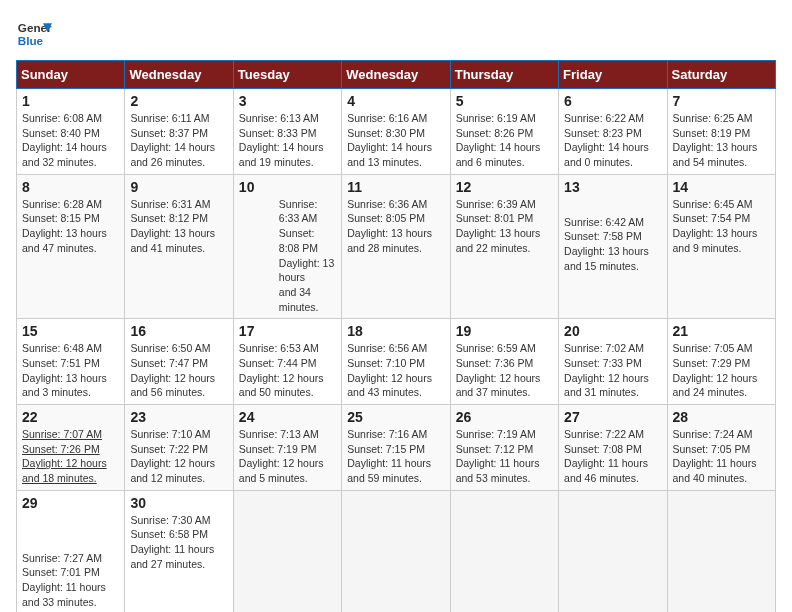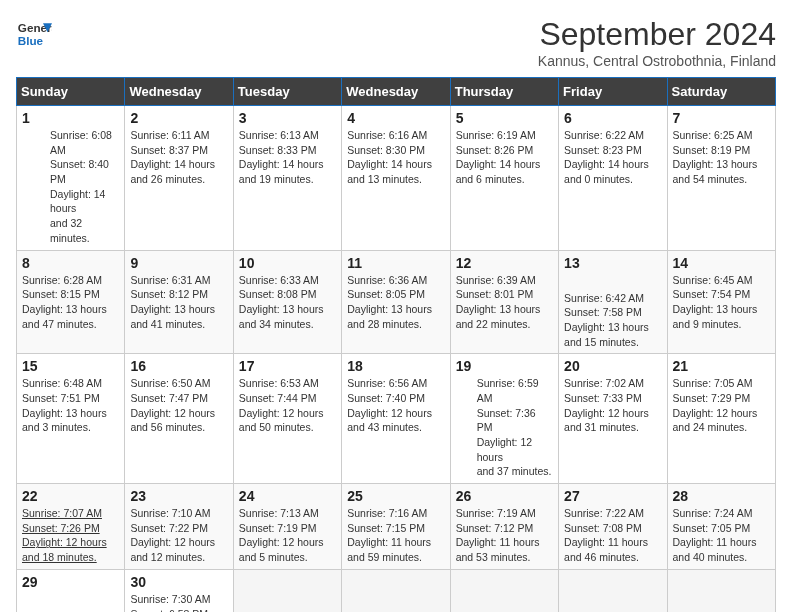--- a/index.html
+++ b/index.html
@@ -36,21 +36,21 @@
     .subtitle {
       font-size: 14px;
       color: #555;
     }
     .calendar {
       width: 100%;
       border-collapse: collapse;
       font-size: 11px;
     }
     .calendar th {
-      background-color: #404040;
+      background-color: #7f1d1d;
       color: #fff;
       padding: 6px 4px;
       text-align: left;
       font-weight: bold;
       font-size: 13px;
       border: 1px solid #1a6fbf;
     }
     .calendar td {
       border: 1px solid #ccc;
       vertical-align: top;
@@ -81,44 +81,40 @@
 </head>
 <body>
 
 <div class="header-area">
   <div class="logo">
     <svg class="logo-icon" viewBox="0 0 40 40">
       <text x="2" y="18" font-size="13" font-weight="bold" fill="#333">General</text>
       <text x="2" y="32" font-size="13" font-weight="bold" fill="#1a6fbf">Blue</text>
       <polygon points="30,8 40,8 35,18" fill="#1a6fbf"></polygon>
     </svg>
-  </div>
-  <div class="title-area">
-    <div class="month-title">September 2024</div>
-    <div class="subtitle">Kannus, Central Ostrobothnia, Finland</div>
   </div>
 </div>
 
 <table class="calendar">
   <thead>
     <tr id="weekday-header">
         <th>Sunday</th>
         <th>Wednesday</th>
         <th>Tuesday</th>
         <th>Wednesday</th>
         <th>Thursday</th>
         <th>Friday</th>
         <th>Saturday</th>
       </tr>
   </thead>
   <tbody id="calendar-body">
       <tr>
         <td>
           <span class="day-number">1</span>
-          <div class="day-info" style="white-space: pre-line; margin-left: 28px;">Sunrise: 6:08 AM
+          <div class="day-info" style="white-space: pre-line;">Sunrise: 6:08 AM
 Sunset: 8:40 PM
 Daylight: 14 hours
 and 32 minutes.</div>
         </td>
         <td>
           <span class="day-number">2</span>
           <div class="day-info" style="white-space: pre-line;">Sunrise: 6:11 AM
 Sunset: 8:37 PM
 Daylight: 14 hours
 and 26 minutes.</div>
@@ -169,21 +165,21 @@
         </td>
         <td>
           <span class="day-number">9</span>
           <div class="day-info" style="white-space: pre-line;">Sunrise: 6:31 AM
 Sunset: 8:12 PM
 Daylight: 13 hours
 and 41 minutes.</div>
         </td>
         <td>
           <span class="day-number">10</span>
-          <div class="day-info" style="white-space: pre-line;">Sunrise: 6:33 AM
+          <div class="day-info" style="white-space: pre-line; margin-left: 40px;">Sunrise: 6:33 AM
 Sunset: 8:08 PM
 Daylight: 13 hours
 and 34 minutes.</div>
         </td>
         <td>
           <span class="day-number">11</span>
           <div class="day-info" style="white-space: pre-line;">Sunrise: 6:36 AM
 Sunset: 8:05 PM
 Daylight: 13 hours
 and 28 minutes.</div>
@@ -228,27 +224,27 @@
         <td>
           <span class="day-number">17</span>
           <div class="day-info" style="white-space: pre-line;">Sunrise: 6:53 AM
 Sunset: 7:44 PM
 Daylight: 12 hours
 and 50 minutes.</div>
         </td>
         <td>
           <span class="day-number">18</span>
           <div class="day-info" style="white-space: pre-line;">Sunrise: 6:56 AM
-Sunset: 7:40 PM
+Sunset: 7:10 PM
 Daylight: 12 hours
 and 43 minutes.</div>
         </td>
         <td>
           <span class="day-number">19</span>
-          <div class="day-info" style="white-space: pre-line; margin-left: 21px;">Sunrise: 6:59 AM
+          <div class="day-info" style="white-space: pre-line;">Sunrise: 6:59 AM
 Sunset: 7:36 PM
 Daylight: 12 hours
 and 37 minutes.</div>
         </td>
         <td>
           <span class="day-number">20</span>
           <div class="day-info" style="white-space: pre-line;">Sunrise: 7:02 AM
 Sunset: 7:33 PM
 Daylight: 12 hours
 and 31 minutes.</div>

